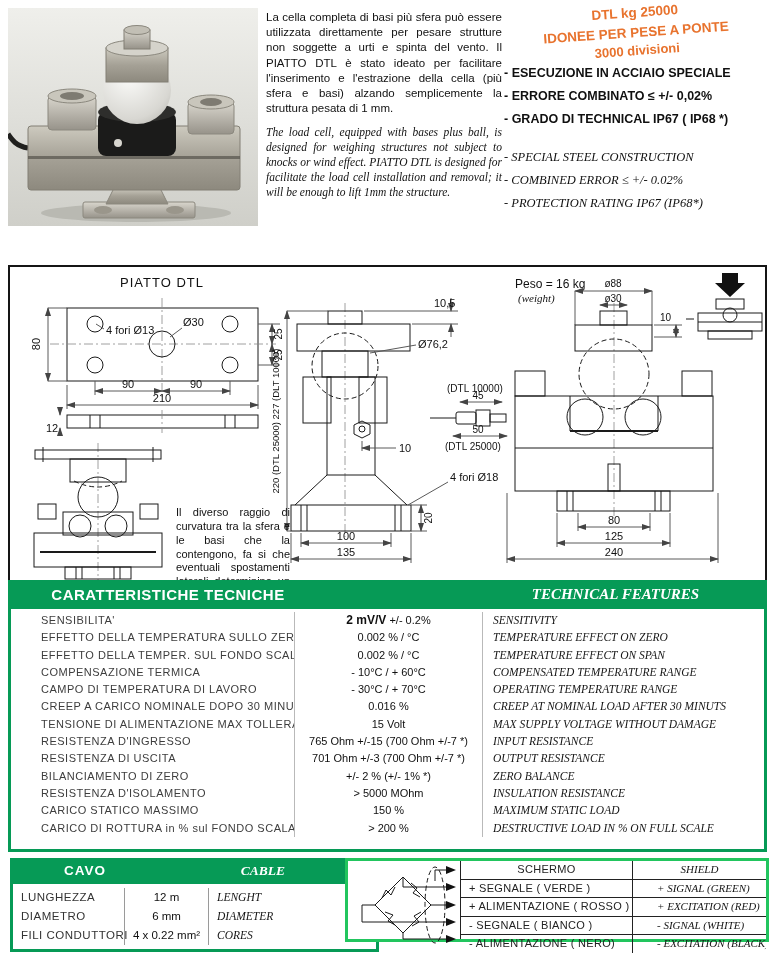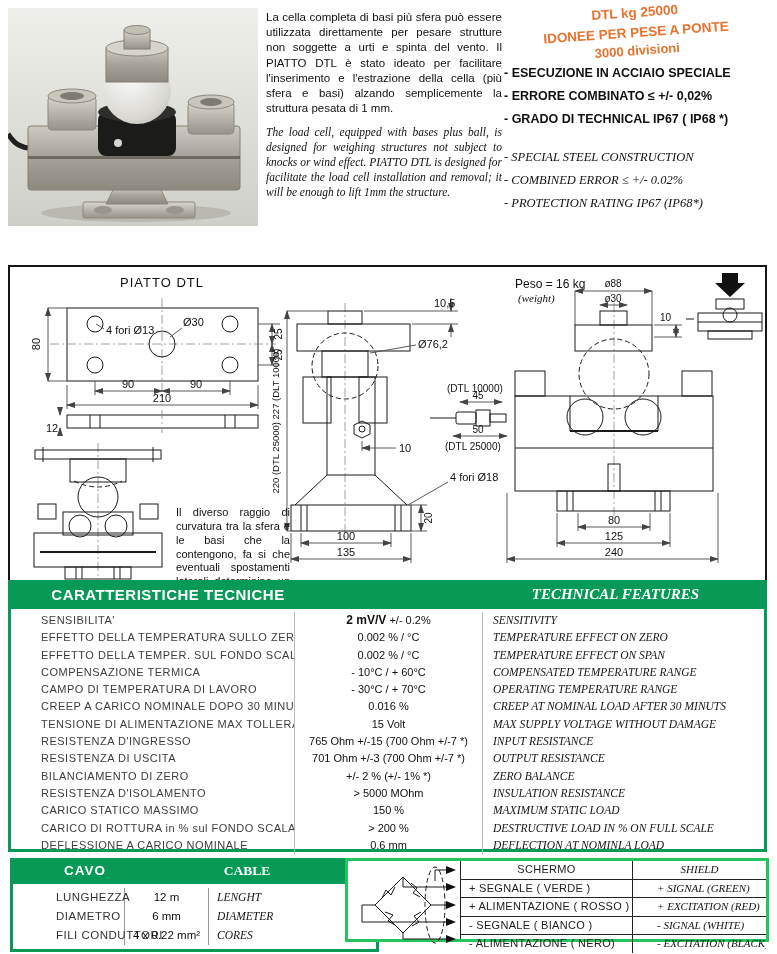--- a/index.html
+++ b/index.html
@@ -46,25 +46,25 @@
   .trow .c-v{font-size:11px;line-height:17.3px;text-align:center;color:#101010;
              border-right:1px solid #b9b9b9;white-space:nowrap;}
   .trow .c-v b{font-size:12px;}
   .trow .c-en{padding-left:10px;font-family:"Liberation Serif",serif;font-style:italic;
               font-size:11.5px;line-height:17.3px;color:#151515;white-space:nowrap;}
   
   #cable{left:10px;top:858px;width:369px;height:94px;border:3px solid #069a56;box-sizing:border-box;background:#fff;}
   #cable-head{position:relative;height:23px;background:#069a56;}
   #cable-head .tit{position:absolute;top:2px;color:#fff;font-weight:bold;font-size:13.5px;text-align:center;}
   #cable-title-it{left:12px;width:120px;letter-spacing:1px;}
-  #cable-title-en{left:180px;width:108px;font-family:"Liberation Serif",serif;}
+  #cable-title-en{left:196px;width:108px;font-family:"Liberation Serif",serif;font-style:italic;}
   #cable-body{padding-top:4px;}
   .crow{display:grid;grid-template-columns:112px 84px auto;height:19px;}
   .crow .c-it{padding-left:8px;font-size:11.5px;line-height:19px;letter-spacing:0.5px;color:#333;
-              border-right:1px solid #9a9a9a;white-space:nowrap;margin-left:35px;}
+              border-right:1px solid #9a9a9a;white-space:nowrap;}
   .crow .c-v{font-size:11.5px;line-height:19px;text-align:center;color:#101010;
              border-right:1px solid #9a9a9a;white-space:nowrap;}
   .crow .c-en{padding-left:8px;font-family:"Liberation Serif",serif;font-style:italic;
               font-size:11.5px;line-height:19px;color:#151515;white-space:nowrap;}
   
   #wiring{left:345px;top:858px;width:424px;height:84px;border:3px solid #22c55e;box-sizing:border-box;
           background:#fff;display:flex;}
   #bridge{width:112px;height:88px;flex:0 0 112px;}
   #wire-table{flex:1;border-left:1px solid #222;display:flex;flex-direction:column;}
   .wrow{display:grid;grid-template-columns:1fr 134px;height:17.6px;border-bottom:1px solid #222;}
@@ -416,25 +416,20 @@
     <div class="trow">
       <span class="c-it">CARICO STATICO MASSIMO</span>
       <span class="c-v">150 %</span>
       <span class="c-en">MAXIMUM STATIC LOAD</span>
     </div>
     <div class="trow">
       <span class="c-it">CARICO DI ROTTURA in % sul FONDO SCALA</span>
       <span class="c-v">&gt; 200 %</span>
       <span class="c-en">DESTRUCTIVE LOAD IN % ON FULL SCALE</span>
     </div>
-    <div class="trow">
-      <span class="c-it">DEFLESSIONE A CARICO NOMINALE</span>
-      <span class="c-v">0.6 mm</span>
-      <span class="c-en">DEFLECTION AT NOMINLA LOAD</span>
-    </div>
   </div>
 </div>
 
 <div class="abs" id="cable">
   <div id="cable-head">
     <span class="tit" id="cable-title-it">CAVO</span>
     <span class="tit" id="cable-title-en">CABLE</span>
   </div>
   <div id="cable-body">
     <div class="crow">

